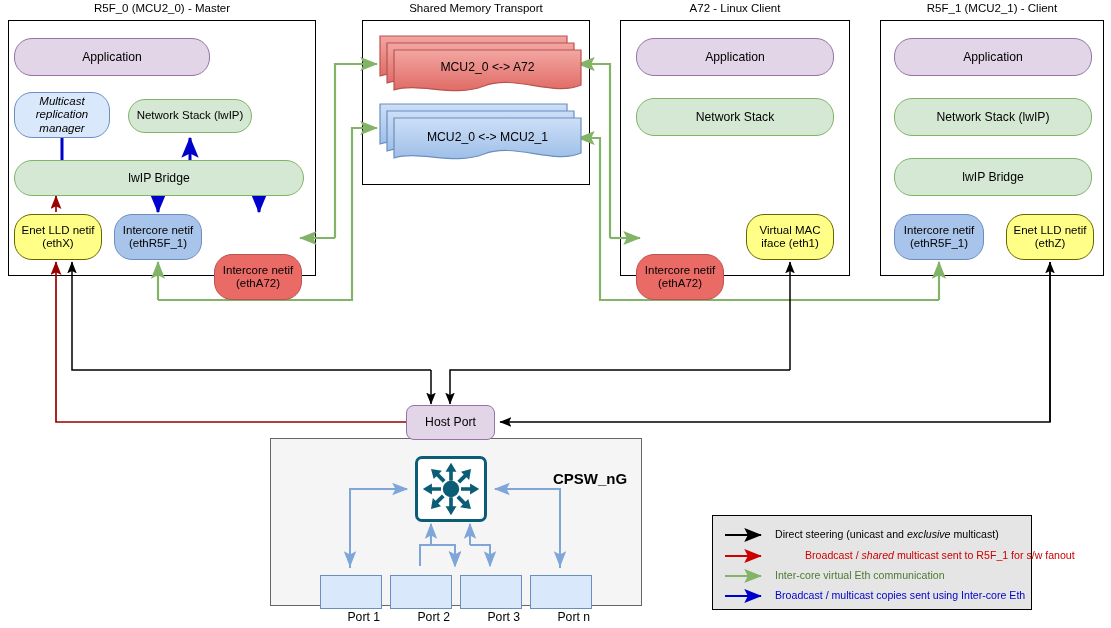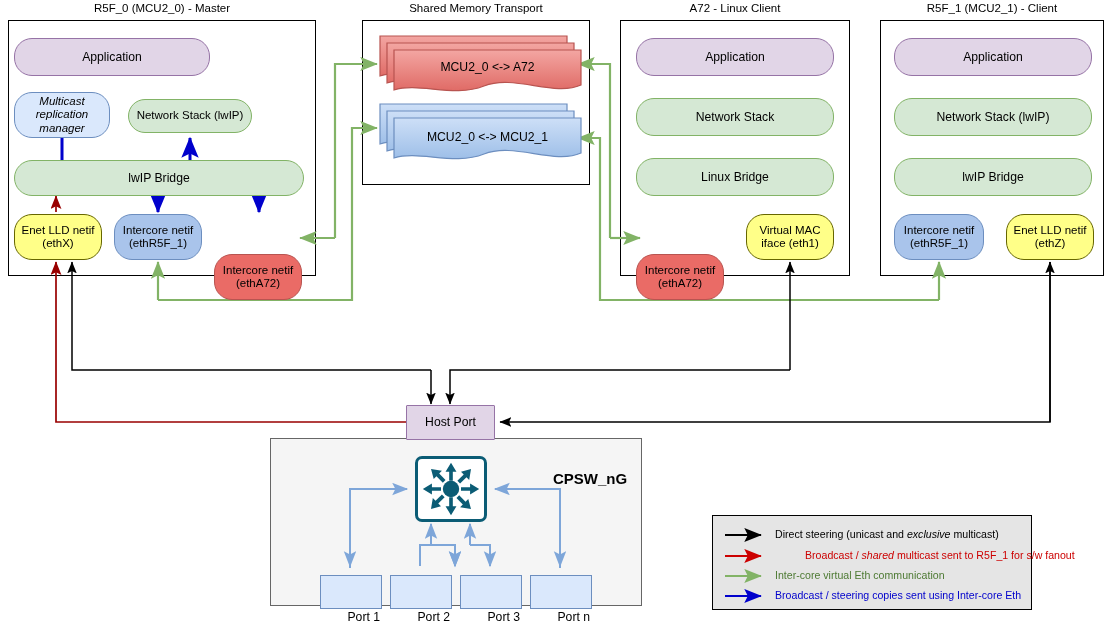--- a/index.html
+++ b/index.html
@@ -12,21 +12,21 @@
   .grp{position:absolute;box-sizing:border-box;border:1.6px solid #000;background:transparent;}
   .grptitle{position:absolute;font-size:11.5px;text-align:center;color:#000;white-space:nowrap;}
   .rb{border-radius:18px;border-width:1.4px;border-style:solid;}
   .purple{background:#e1d5e7;border-color:#9673a6;}
   .green{background:#d5e8d4;border-color:#82b366;}
   .blue{background:#dae8fc;border-color:#6c8ebf;font-style:italic;}
   .bluemid{background:#a9c4eb;border-color:#6c8ebf;}
   .red{background:#ea6b66;border-color:#b85450;margin-top:40px;}
   .yellow{background:#ffff88;border-color:#666600;}
   .grey{background:#f5f5f5;border:1.4px solid #666666;}
-  .plain{border:1.4px solid #9673a6;background:#e1d5e7;border-radius:1px;}
+  .plain{border:1.4px solid #9673a6;background:#e1d5e7;border-radius:8px;}
   .portbox{background:#dae8fc;border:1.4px solid #6c8ebf;border-radius:0;}
   .f11{font-size:11.5px;}
   .f12{font-size:12.2px;}
   .cpswlabel{position:absolute;font-size:15px;font-weight:bold;color:#000;margin-top:26px;}
   .portlabel{position:absolute;font-size:12.2px;text-align:right;}
   .legendbox{position:absolute;border:1.6px solid #000;background:#e5e5e5;}
   .legrow{position:absolute;font-size:10.6px;white-space:nowrap;}
   .leg-black{color:#000000;}
   .leg-red{color:#cc0000;margin-left:30px;}
   .leg-green{color:#4d7a33;}
@@ -155,21 +155,20 @@
       <path d="M380,104 H567 V139 C540,151 500,128 470,140 C440,152 405,136 380,144 Z" fill="url(#gBlue)" stroke="#6c8ebf" stroke-width="1.2"></path>
       <path d="M387,111 H574 V146 C547,158 507,135 477,147 C447,159 412,143 387,151 Z" fill="url(#gBlue)" stroke="#6c8ebf" stroke-width="1.2"></path>
       <path d="M394,118 H581 V153 C554,165 514,142 484,154 C454,166 419,150 394,158 Z" fill="url(#gBlue)" stroke="#6c8ebf" stroke-width="1.2"></path>
     </g>
   </svg>
   <div class="node f12" style="left:394px;top:56px;width:187px;height:22px;">MCU2_0 &lt;-&gt; A72</div>
   <div class="node f12" style="left:394px;top:126px;width:187px;height:22px;">MCU2_0 &lt;-&gt; MCU2_1</div>
 
   <div class="node rb purple f12" style="left:636px;top:38px;width:198px;height:38px;">Application</div>
   <div class="node rb green f12" style="left:636px;top:98px;width:198px;height:38px;">Network Stack</div>
-  <div class="node rb green f12" style="left:636px;top:158px;width:198px;height:38px;">Linux Bridge</div>
   <div class="node rb red f11" style="left:636px;top:214px;width:88px;height:46px;padding:0 3px;">Intercore netif (ethA72)</div>
   <div class="node rb yellow f11" style="left:746px;top:214px;width:88px;height:46px;padding:0 3px;">Virtual MAC iface (eth1)</div>
 
   <div class="node rb purple f12" style="left:894px;top:38px;width:198px;height:38px;">Application</div>
   <div class="node rb green f12" style="left:894px;top:98px;width:198px;height:38px;">Network Stack (lwIP)</div>
   <div class="node rb green f12" style="left:894px;top:158px;width:198px;height:38px;">lwIP Bridge</div>
   <div class="node rb bluemid f11" style="left:894px;top:214px;width:90px;height:46px;padding:0 3px;">Intercore netif (ethR5F_1)</div>
   <div class="node rb yellow f11" style="left:1006px;top:214px;width:88px;height:46px;padding:0 3px;">Enet LLD netif (ethZ)</div>
 
   <div class="node plain f12" style="left:406px;top:405px;width:89px;height:35px;">Host Port</div>
@@ -224,17 +223,17 @@
     <div class="legrow leg-black" style="left:62px;top:12px;">
       <span>Direct steering (unicast and </span><span class="it">exclusive</span><span> multicast)</span>
     </div>
     <div class="legrow leg-red" style="left:62px;top:33px;">
       <span>Broadcast / </span><span class="it">shared</span><span> multicast sent to R5F_1 for s/w fanout</span>
     </div>
     <div class="legrow leg-green" style="left:62px;top:53px;">
       <span>Inter-core virtual Eth communication</span>
     </div>
     <div class="legrow leg-blue" style="left:62px;top:73px;">
-      <span>Broadcast / steering copies sent using Inter-core Eth</span>
+      <span>Broadcast / multicast copies sent using Inter-core Eth</span>
     </div>
   </div>
 
 </div>
 
 </body></html>

